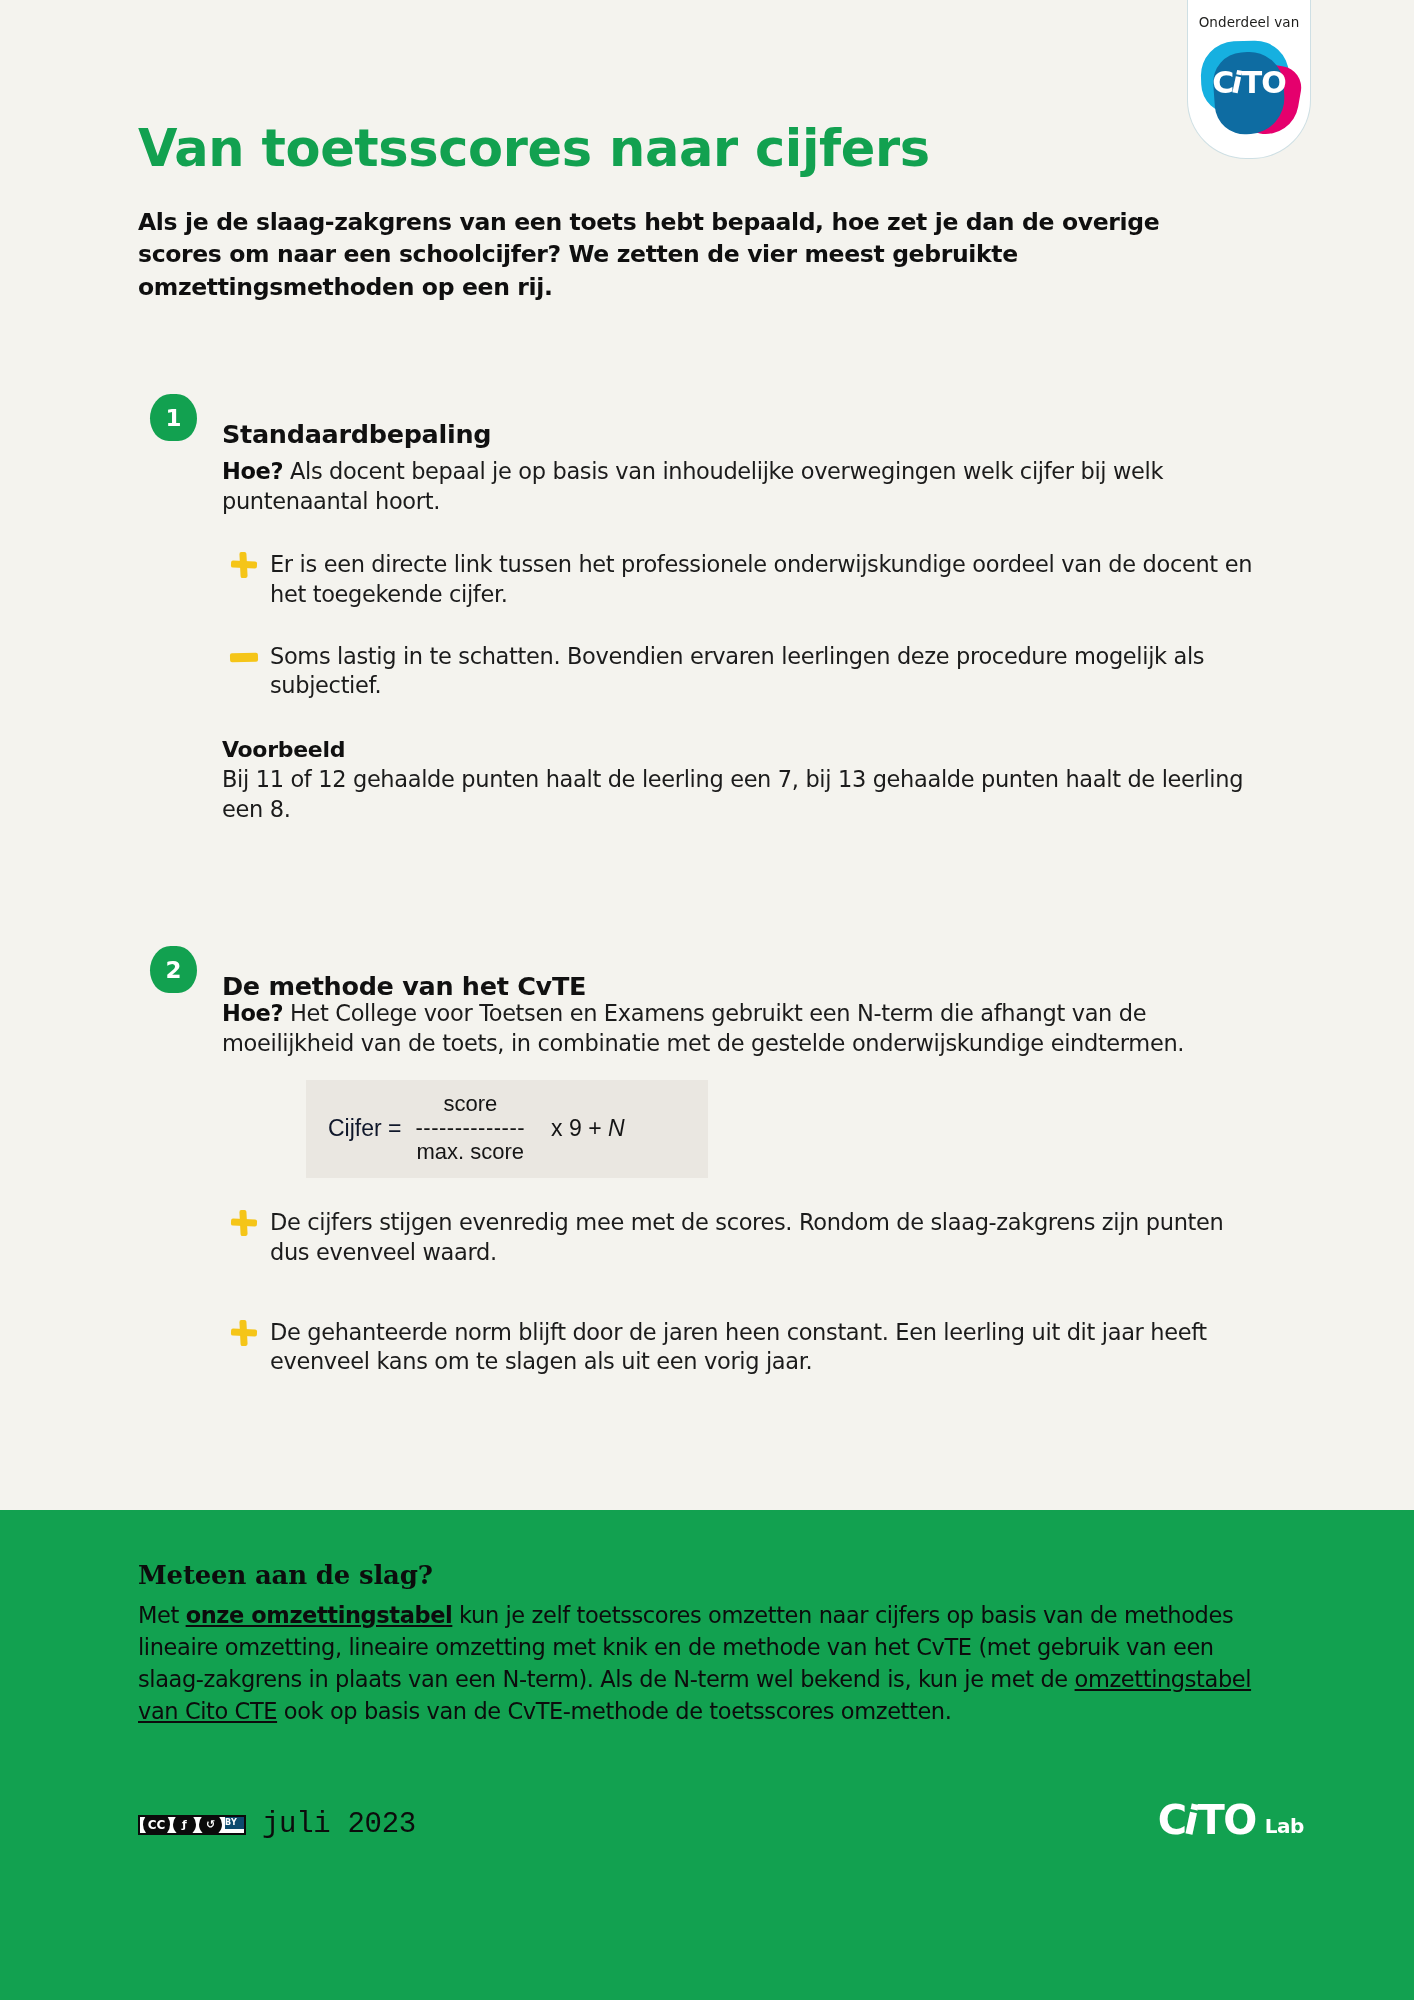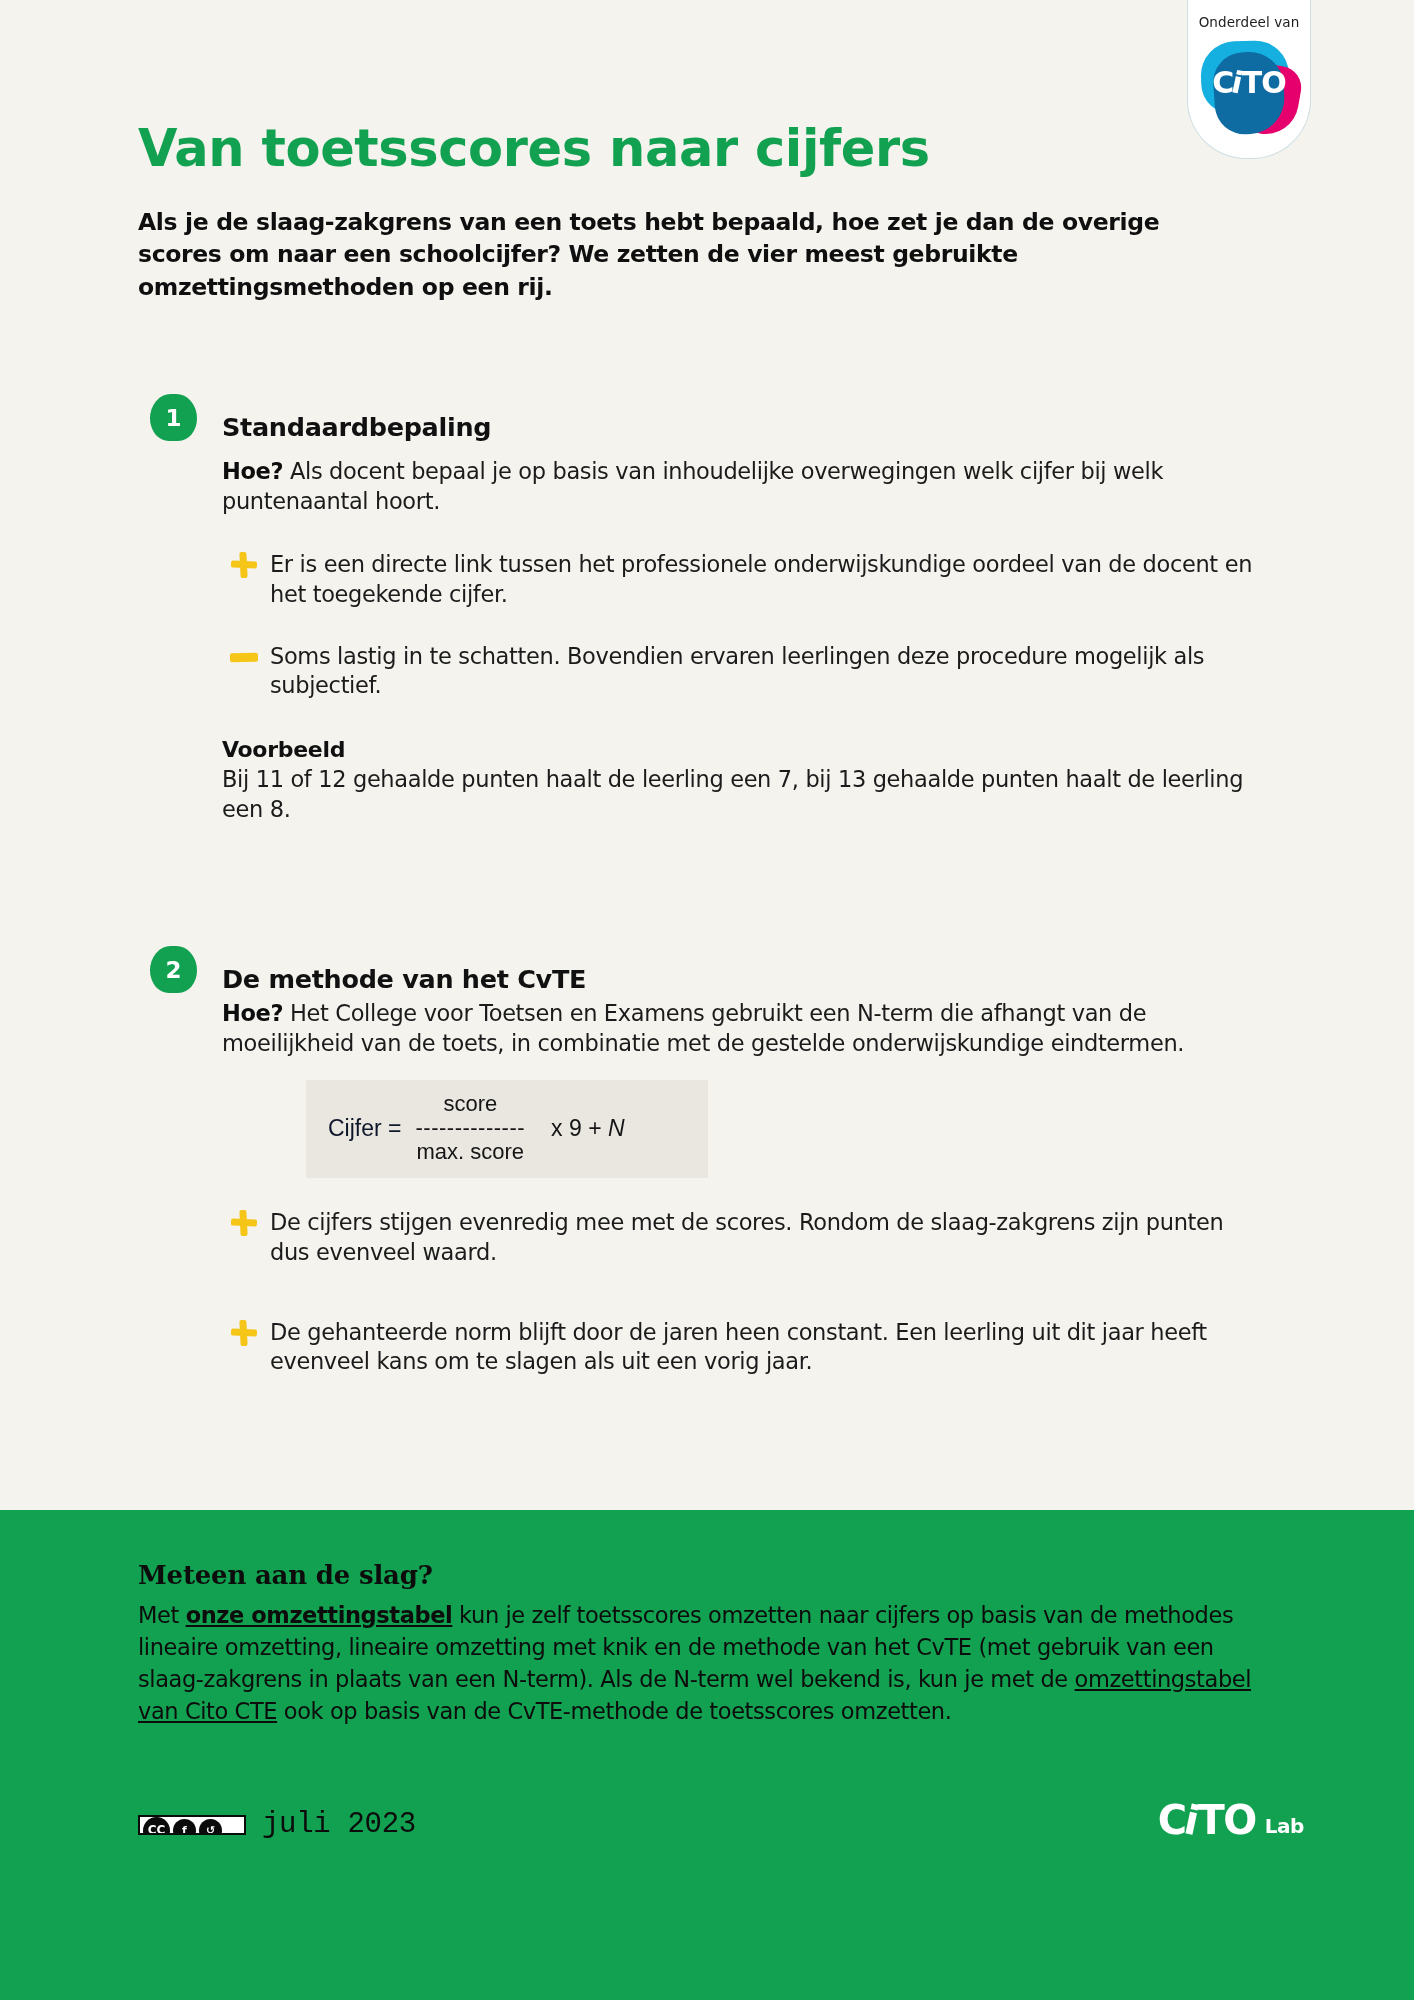--- a/index.html
+++ b/index.html
@@ -130,21 +130,21 @@
     font-size: 23px;
     font-weight: bold;
     display: flex;
     align-items: center;
     justify-content: center;
     font-family: "DejaVu Sans", sans-serif;
   }
   .sec-title {
     position: absolute;
     left: 72px;
-    top: 18px;
+    top: 25px;
     font-size: 25.5px;
     font-weight: bold;
     color: #111111;
     font-family: "DejaVu Sans", sans-serif;
     letter-spacing: -0.3px;
   }
   .sec-body { margin-left: 72px; }
   .para {
     font-size: 22.5px;
     line-height: 1.34;
@@ -285,21 +285,21 @@
     top: 298px;
     display: flex;
     align-items: center;
   }
   .cc-badge {
     width: 108px;
     height: 20px;
     background: #ffffff;
     border: 2px solid #0b0b0b;
     display: flex;
-    flex-direction: column;
+    flex-direction: row;
     overflow: hidden;
   }
   .cc-top {
     flex: 1;
     display: flex;
     align-items: center;
     gap: 3px;
     padding: 0 3px;
   }
   .cc-glyph {

